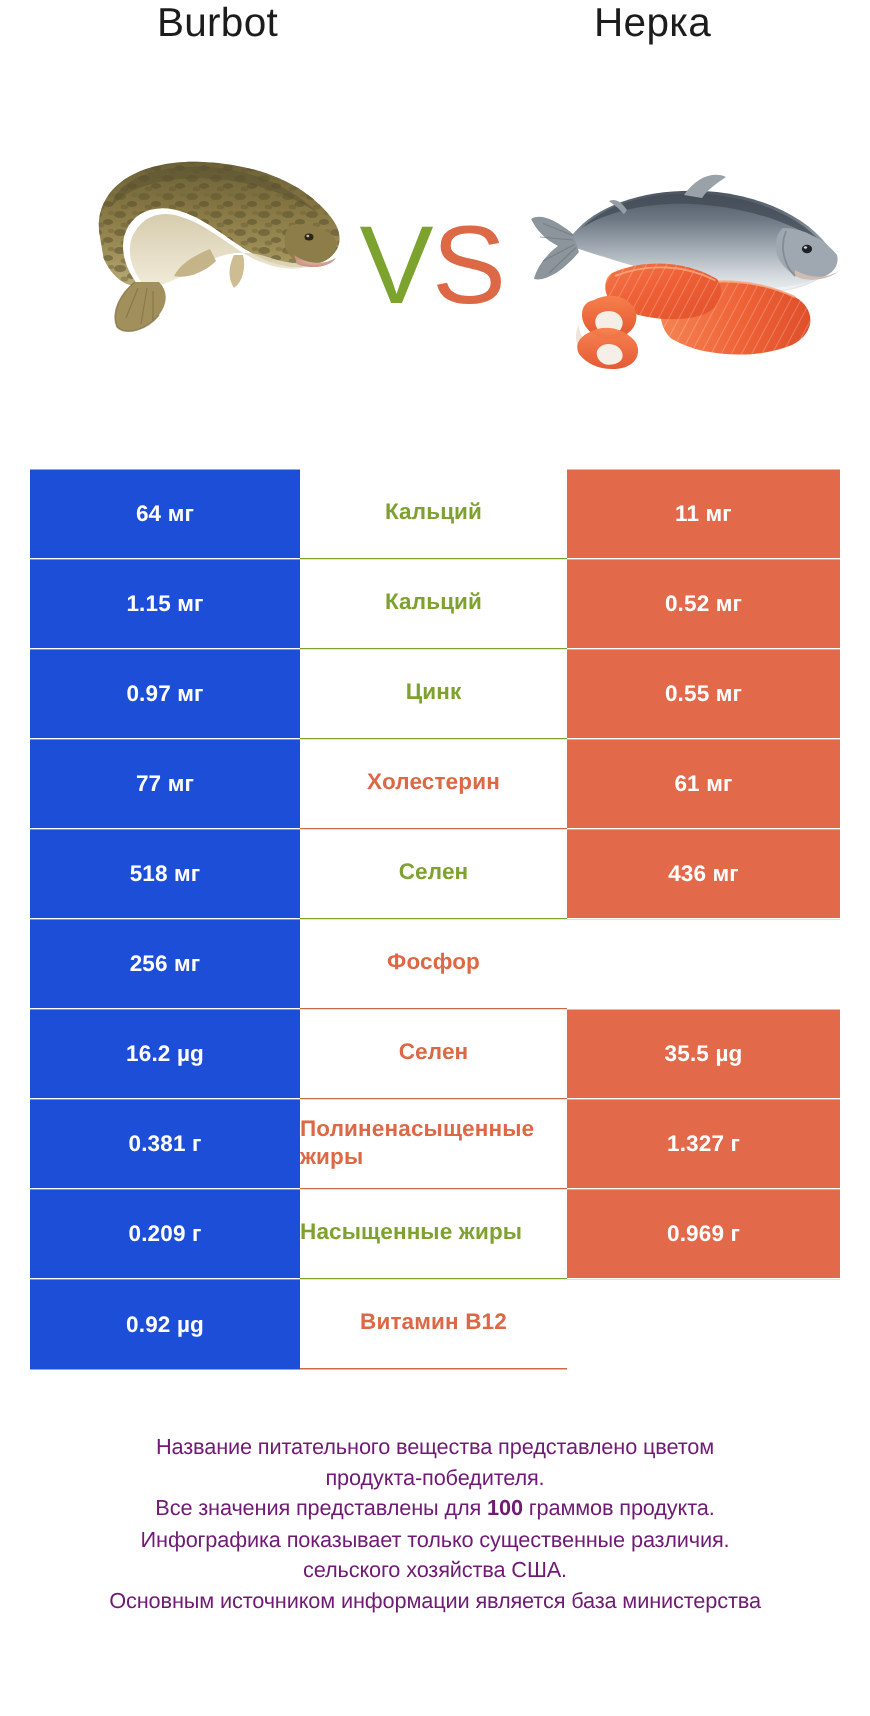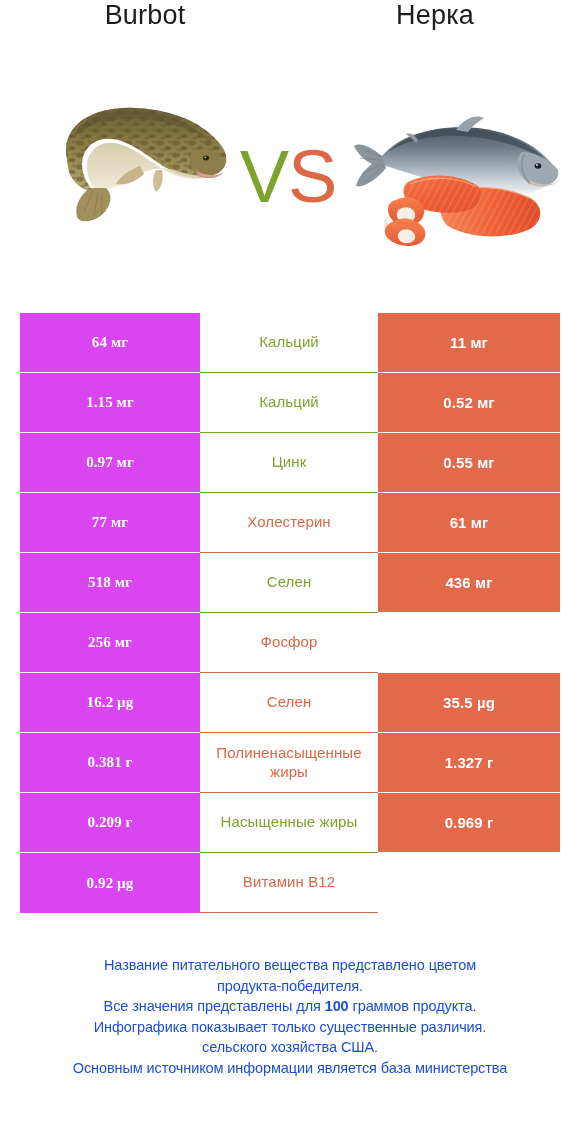--- a/index.html
+++ b/index.html
@@ -90,24 +90,23 @@
   }
   .cell {
     display: flex;
     align-items: center;
     justify-content: center;
     box-sizing: border-box;
     overflow: hidden;
   }
   .cell-left {
     width: 180px;
-    background: #d946ef;
+    background: #1d4ed8;
     color: #ffffff;
     border-bottom: 1px solid #ffffff;
-    font-family: Liberation Serif, serif;
   }
   .cell-right {
     width: 182px;
     background: #E2694A;
     color: #ffffff;
     border-bottom: 1px solid #ffffff;
   }
   .cell-mid {
     width: 178px;
     background: #ffffff;
@@ -119,22 +118,21 @@
 
   .val {
     font-size: 15px;
     font-weight: 700;
     white-space: nowrap;
     letter-spacing: 0.1px;
   }
 
   .label {
     font-size: 15px;
-    font-weight: 400;
-    text-align: center;
+    font-weight: 700;
     line-height: 1.25;
     white-space: nowrap;
     letter-spacing: 0.1px;
   }
   .label.wrap {
     white-space: normal;
     width: 178px;
   }
   .win-green .label { color: #7FA22E; }
   .win-orange .label { color: #DD6845; }
@@ -144,21 +142,21 @@
 
   
   .footer {
     position: absolute;
     left: 0;
     top: 955px;
     width: 580px;
     text-align: center;
     font-size: 14.5px;
     font-weight: 300;
-    color: #1d4ed8;
+    color: #701a75;
     line-height: 1.42;
     letter-spacing: -0.1px;
   }
   .footer b { font-weight: 700; }
 </style>
 </head>
 <body>
 
 <div class="titles">
   <div class="title-cell">

